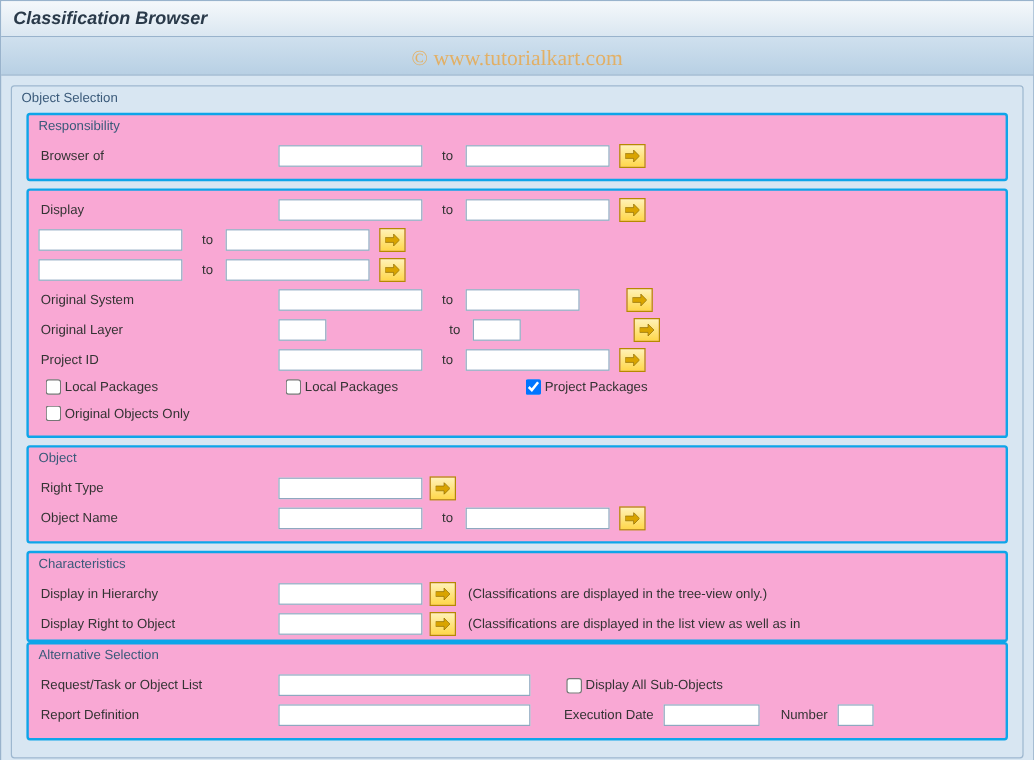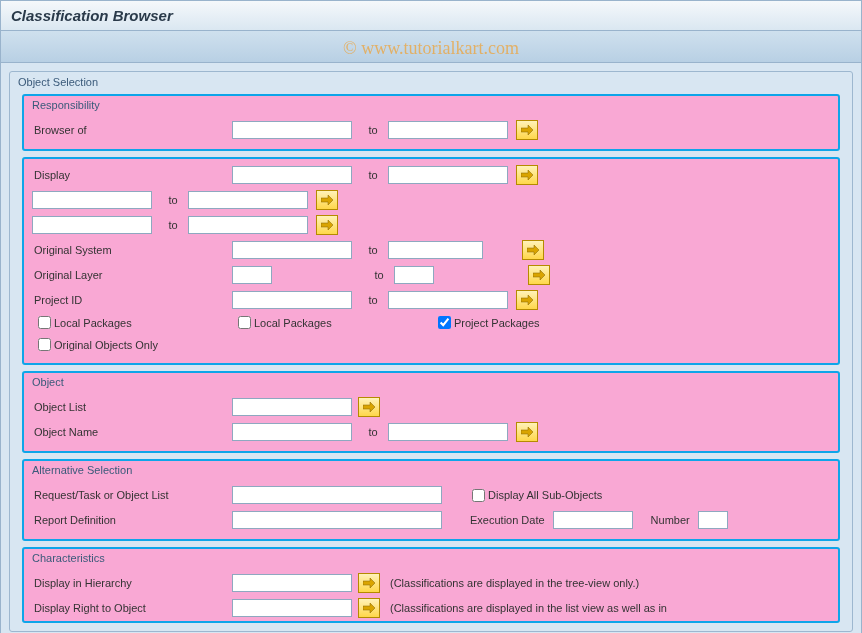--- a/index.html
+++ b/index.html
@@ -273,38 +273,64 @@
                 <span>Original Objects Only</span>
               </label>
             </div>
           </div>
         </div>
 
         <div class="nested-group">
           <span class="nested-title">Object</span>
           <div class="nested-body">
             <div class="row">
-              <span class="label">Object List</span>
+              <span class="label">Right Type</span>
               <input type="text" class="inp-std" style="">
               <button class="btn-icon" style="margin-left:0;">
                   <svg viewBox="0 0 12 10">
                     <path d="M0 3 H7 V0 L12 5 L7 10 V7 H0 Z" fill="#d9a400" stroke="#806000" stroke-width="0.5"></path>
                   </svg>
                 </button>
             </div>
             <div class="row">
               <span class="label">Object Name</span>
               <input type="text" class="inp-std" style="">
               <span class="to-label">to</span>
               <input type="text" class="inp-std" style="">
               <button class="btn-icon">
                   <svg viewBox="0 0 12 10">
                     <path d="M0 3 H7 V0 L12 5 L7 10 V7 H0 Z" fill="#d9a400" stroke="#806000" stroke-width="0.5"></path>
                   </svg>
                 </button>
+            </div>
+          </div>
+        </div>
+
+        <div class="nested-group" style="margin-bottom:0;">
+          <span class="nested-title">Characteristics</span>
+          <div class="nested-body" style="padding-bottom:0;">
+            <div class="row">
+              <span class="label">Display in Hierarchy</span>
+              <input type="text" class="inp-std" style="">
+              <button class="btn-icon" style="margin-left:0;">
+                  <svg viewBox="0 0 12 10">
+                    <path d="M0 3 H7 V0 L12 5 L7 10 V7 H0 Z" fill="#d9a400" stroke="#806000" stroke-width="0.5"></path>
+                  </svg>
+                </button>
+              <span class="note-text">(Classifications are displayed in the tree-view only.)</span>
+            </div>
+            <div class="row">
+              <span class="label">Display Right to Object</span>
+              <input type="text" class="inp-std" style="">
+              <button class="btn-icon" style="margin-left:0;">
+                  <svg viewBox="0 0 12 10">
+                    <path d="M0 3 H7 V0 L12 5 L7 10 V7 H0 Z" fill="#d9a400" stroke="#806000" stroke-width="0.5"></path>
+                  </svg>
+                </button>
+              <span class="note-text">(Classifications are displayed in the list view as well as in</span>
             </div>
           </div>
         </div>
 
         <div class="nested-group">
           <span class="nested-title">Alternative Selection</span>
           <div class="nested-body">
             <div class="row">
               <span class="label">Request/Task or Object List</span>
               <input type="text" class="inp-xwide" style="">
@@ -320,43 +346,17 @@
               <span style="width:22px;"></span>
               <span style="margin-right:8px;">Execution Date</span>
               <input type="text" style="width: 80px;">
               <span style="width:12px;"></span>
               <span style="margin-right:8px;">Number</span>
               <input type="text" style="width: 30px;">
             </div>
           </div>
         </div>
 
-        <div class="nested-group" style="margin-bottom:0;">
-          <span class="nested-title">Characteristics</span>
-          <div class="nested-body" style="padding-bottom:0;">
-            <div class="row">
-              <span class="label">Display in Hierarchy</span>
-              <input type="text" class="inp-std" style="">
-              <button class="btn-icon" style="margin-left:0;">
-                  <svg viewBox="0 0 12 10">
-                    <path d="M0 3 H7 V0 L12 5 L7 10 V7 H0 Z" fill="#d9a400" stroke="#806000" stroke-width="0.5"></path>
-                  </svg>
-                </button>
-              <span class="note-text">(Classifications are displayed in the tree-view only.)</span>
-            </div>
-            <div class="row">
-              <span class="label">Display Right to Object</span>
-              <input type="text" class="inp-std" style="">
-              <button class="btn-icon" style="margin-left:0;">
-                  <svg viewBox="0 0 12 10">
-                    <path d="M0 3 H7 V0 L12 5 L7 10 V7 H0 Z" fill="#d9a400" stroke="#806000" stroke-width="0.5"></path>
-                  </svg>
-                </button>
-              <span class="note-text">(Classifications are displayed in the list view as well as in</span>
-            </div>
-          </div>
-        </div>
-
       </div>
     </div>
 
   </div>
 </div>
 
 </body></html>

